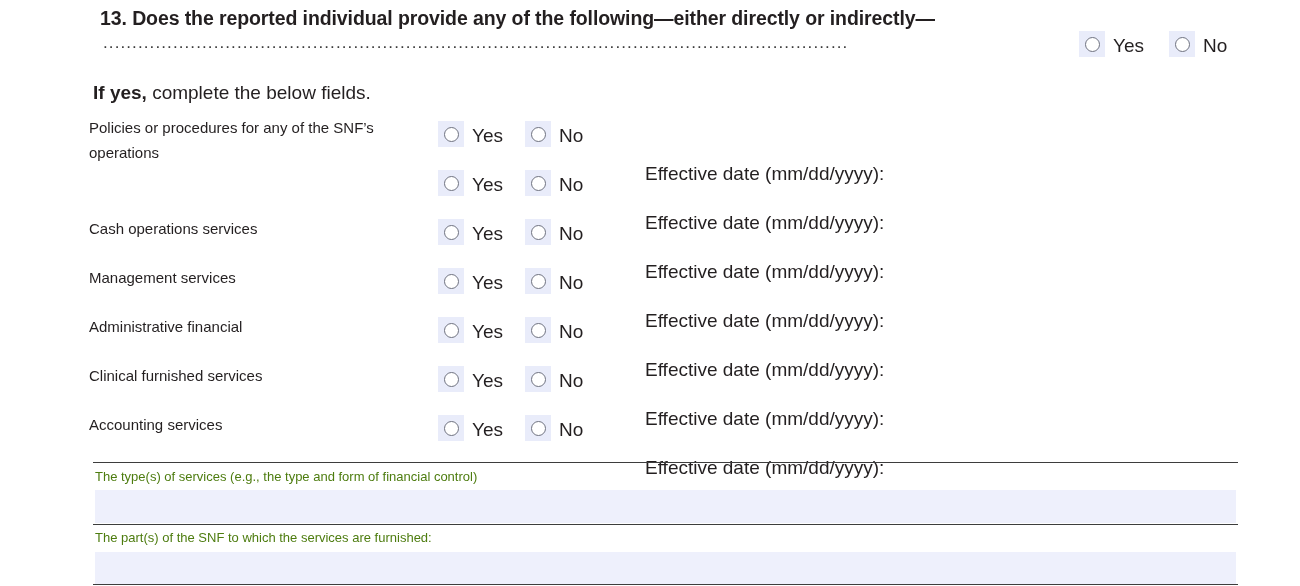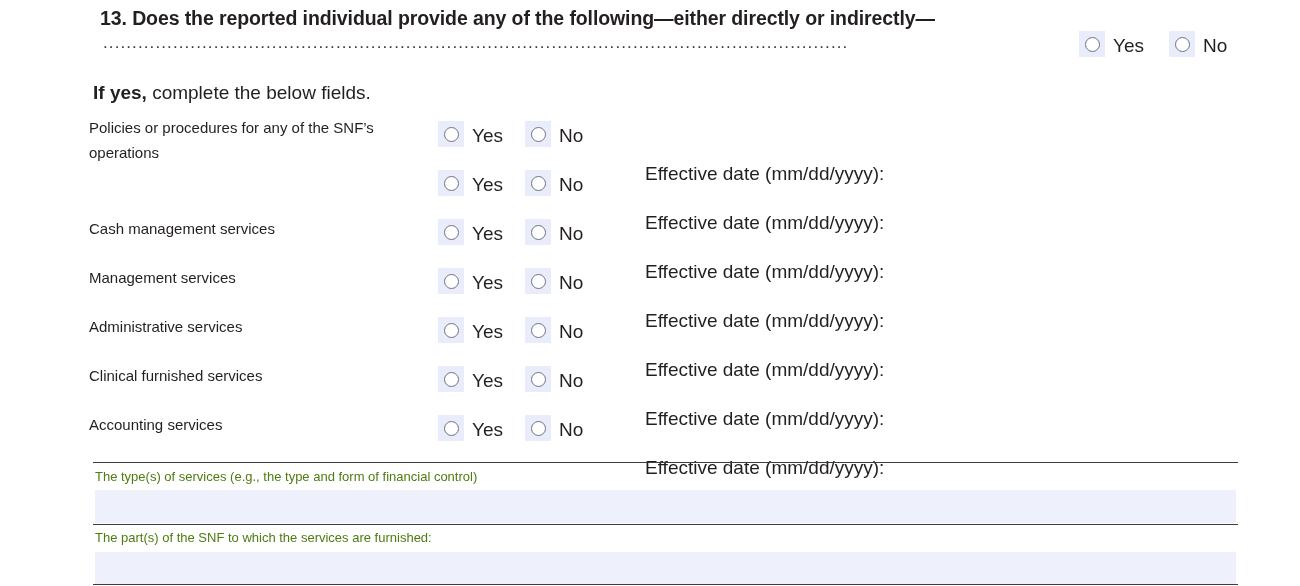--- a/index.html
+++ b/index.html
@@ -236,21 +236,21 @@
           <span class="radio-group">
             <span class="radio-box">
               <span class="ring"></span>
             </span>
             <span class="radio-label">No</span>
           </span>
         </div>
         <div class="srow-date"><span>Effective date (mm/dd/yyyy):</span></div>
       </div>
       <div class="srow">
-        <div class="srow-label">Cash management services</div>
+        <div class="srow-label">Cash operations services</div>
         <div class="srow-answers">
           <span class="radio-group">
             <span class="radio-box">
               <span class="ring"></span>
             </span>
             <span class="radio-label">Yes</span>
           </span>
           <span class="radio-group">
             <span class="radio-box">
               <span class="ring"></span>
@@ -272,21 +272,21 @@
           <span class="radio-group">
             <span class="radio-box">
               <span class="ring"></span>
             </span>
             <span class="radio-label">No</span>
           </span>
         </div>
         <div class="srow-date"><span>Effective date (mm/dd/yyyy):</span></div>
       </div>
       <div class="srow">
-        <div class="srow-label">Administrative services</div>
+        <div class="srow-label">Administrative financial</div>
         <div class="srow-answers">
           <span class="radio-group">
             <span class="radio-box">
               <span class="ring"></span>
             </span>
             <span class="radio-label">Yes</span>
           </span>
           <span class="radio-group">
             <span class="radio-box">
               <span class="ring"></span>

